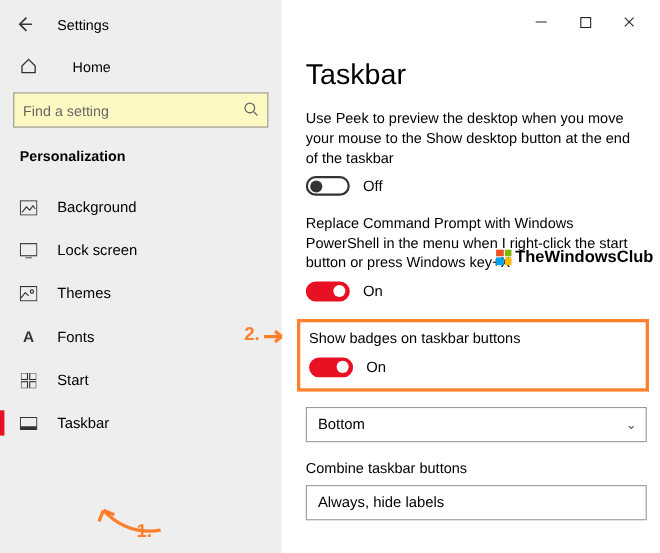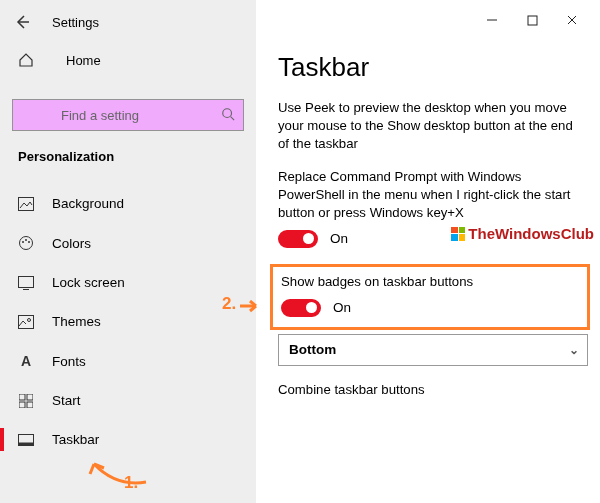--- a/index.html
+++ b/index.html
@@ -45,29 +45,29 @@
   }
   .home-row {
     display: flex;
     align-items: center;
     padding: 10px 16px 10px 18px;
     gap: 32px;
     cursor: pointer;
   }
   .home-row .icon { width: 16px; display:flex; justify-content:center; }
   .search-box {
-    margin: 21px 12px 14px 12px;
+    margin: 6px 12px 14px 12px;
     border: 1px solid #939393;
-    background: #f0abfc;
+    background: #fef9c3;
     height: 32px;
     display: flex;
     align-items: center;
     padding: 0 8px;
     color: #666;
-    justify-content: flex-end;
+    justify-content: space-between;
   }
   .search-box input {
     border: none;
     background: transparent;
     outline: none;
     font-size: 13px;
     color: #444;
     width: 160px;
   }
   .search-box input::placeholder { color: #666; }
@@ -177,48 +177,47 @@
   }
   .dropdown {
     border: 1px solid #999;
     height: 32px;
     width: 310px;
     display: flex;
     align-items: center;
     justify-content: space-between;
     padding: 0 8px 0 10px;
     font-size: 13.5px;
-    font-weight: bold;
   }
   .highlight-box {
     border: 3px solid #ff7f2a;
     padding: 6px 8px 10px 8px;
     margin-left: -8px;
-    margin-bottom: 4px;
+    margin-bottom: 14px;
     width: 320px;
   }
   .annot {
     position: absolute;
     color: #ff7f2a;
     font-weight: 700;
     font-size: 17px;
   }
   .arrow {
     position: absolute;
   }
   .watermark {
     position: absolute;
     right: 6px;
     top: 225px;
     font-size: 15px;
     font-weight: 600;
     display: flex;
     align-items: center;
     gap: 3px;
-    color: #b91c1c;
+    color: #000000;
   }
   .wm-flag {
     width: 14px;
     height: 14px;
     display: inline-grid;
     grid-template: 1fr 1fr / 1fr 1fr;
     gap: 1.5px;
   }
   .wm-flag span:nth-child(1){background:#f25022;}
   .wm-flag span:nth-child(2){background:#7fba00;}
@@ -268,31 +267,20 @@
         <span class="icon">
             <svg width="16" height="14" viewBox="0 0 16 14">
               <rect x="0.5" y="0.5" width="15" height="13" stroke="#333" fill="none"></rect>
               <path d="M2 11 L6 6 L9 9 L12 5 L14 8" stroke="#333" fill="none"></path>
             </svg>
           </span>
         <span>Background</span>
       </div>
       <div class="nav-item">
         <span class="icon">
-            <svg width="16" height="16" viewBox="0 0 16 16">
-              <circle cx="8" cy="8" r="6.5" stroke="#333" fill="none"></circle>
-              <circle cx="5" cy="7" r="1" fill="#333"></circle>
-              <circle cx="8" cy="5" r="1" fill="#333"></circle>
-              <circle cx="11" cy="7" r="1" fill="#333"></circle>
-            </svg>
-          </span>
-        <span>Colors</span>
-      </div>
-      <div class="nav-item">
-        <span class="icon">
             <svg width="16" height="14" viewBox="0 0 16 14">
               <rect x="0.5" y="0.5" width="15" height="11" stroke="#333" fill="none"></rect>
               <rect x="5" y="13" width="6" height="1" fill="#333"></rect>
             </svg>
           </span>
         <span>Lock screen</span>
       </div>
       <div class="nav-item">
         <span class="icon">
             <svg width="16" height="14" viewBox="0 0 16 14">
@@ -348,20 +336,24 @@
           <svg width="12" height="12">
             <path d="M2 2 L10 10 M10 2 L2 10" stroke="#222" stroke-width="1"></path>
           </svg>
         </div>
     </div>
 
     <h1 class="page-title">Taskbar</h1>
 
     <div class="setting-block">
       <div class="setting-desc">Use Peek to preview the desktop when you move your mouse to the Show desktop button at the end of the taskbar</div>
+      <div class="toggle-row">
+        <div class="toggle off"></div>
+        <span class="toggle-label">Off</span>
+      </div>
     </div>
 
     <div class="setting-block">
       <div class="setting-desc">Replace Command Prompt with Windows PowerShell in the menu when I right-click the start button or press Windows key+X</div>
       <div class="toggle-row">
         <div class="toggle on"></div>
         <span class="toggle-label">On</span>
       </div>
     </div>
 
@@ -375,20 +367,23 @@
 
     <div class="setting-block">
       <div class="dropdown">
         <span>Bottom</span>
         <span class="chev">⌄</span>
       </div>
     </div>
 
     <div class="setting-block">
       <div class="dropdown-label">Combine taskbar buttons</div>
+      <div class="dropdown">
+        <span>Always, hide labels</span>
+      </div>
     </div>
 
     <div class="watermark">
       <span class="wm-flag">
           <span></span>
           <span></span>
           <span></span>
           <span></span>
         </span>
       <span>TheWindowsClub</span>

